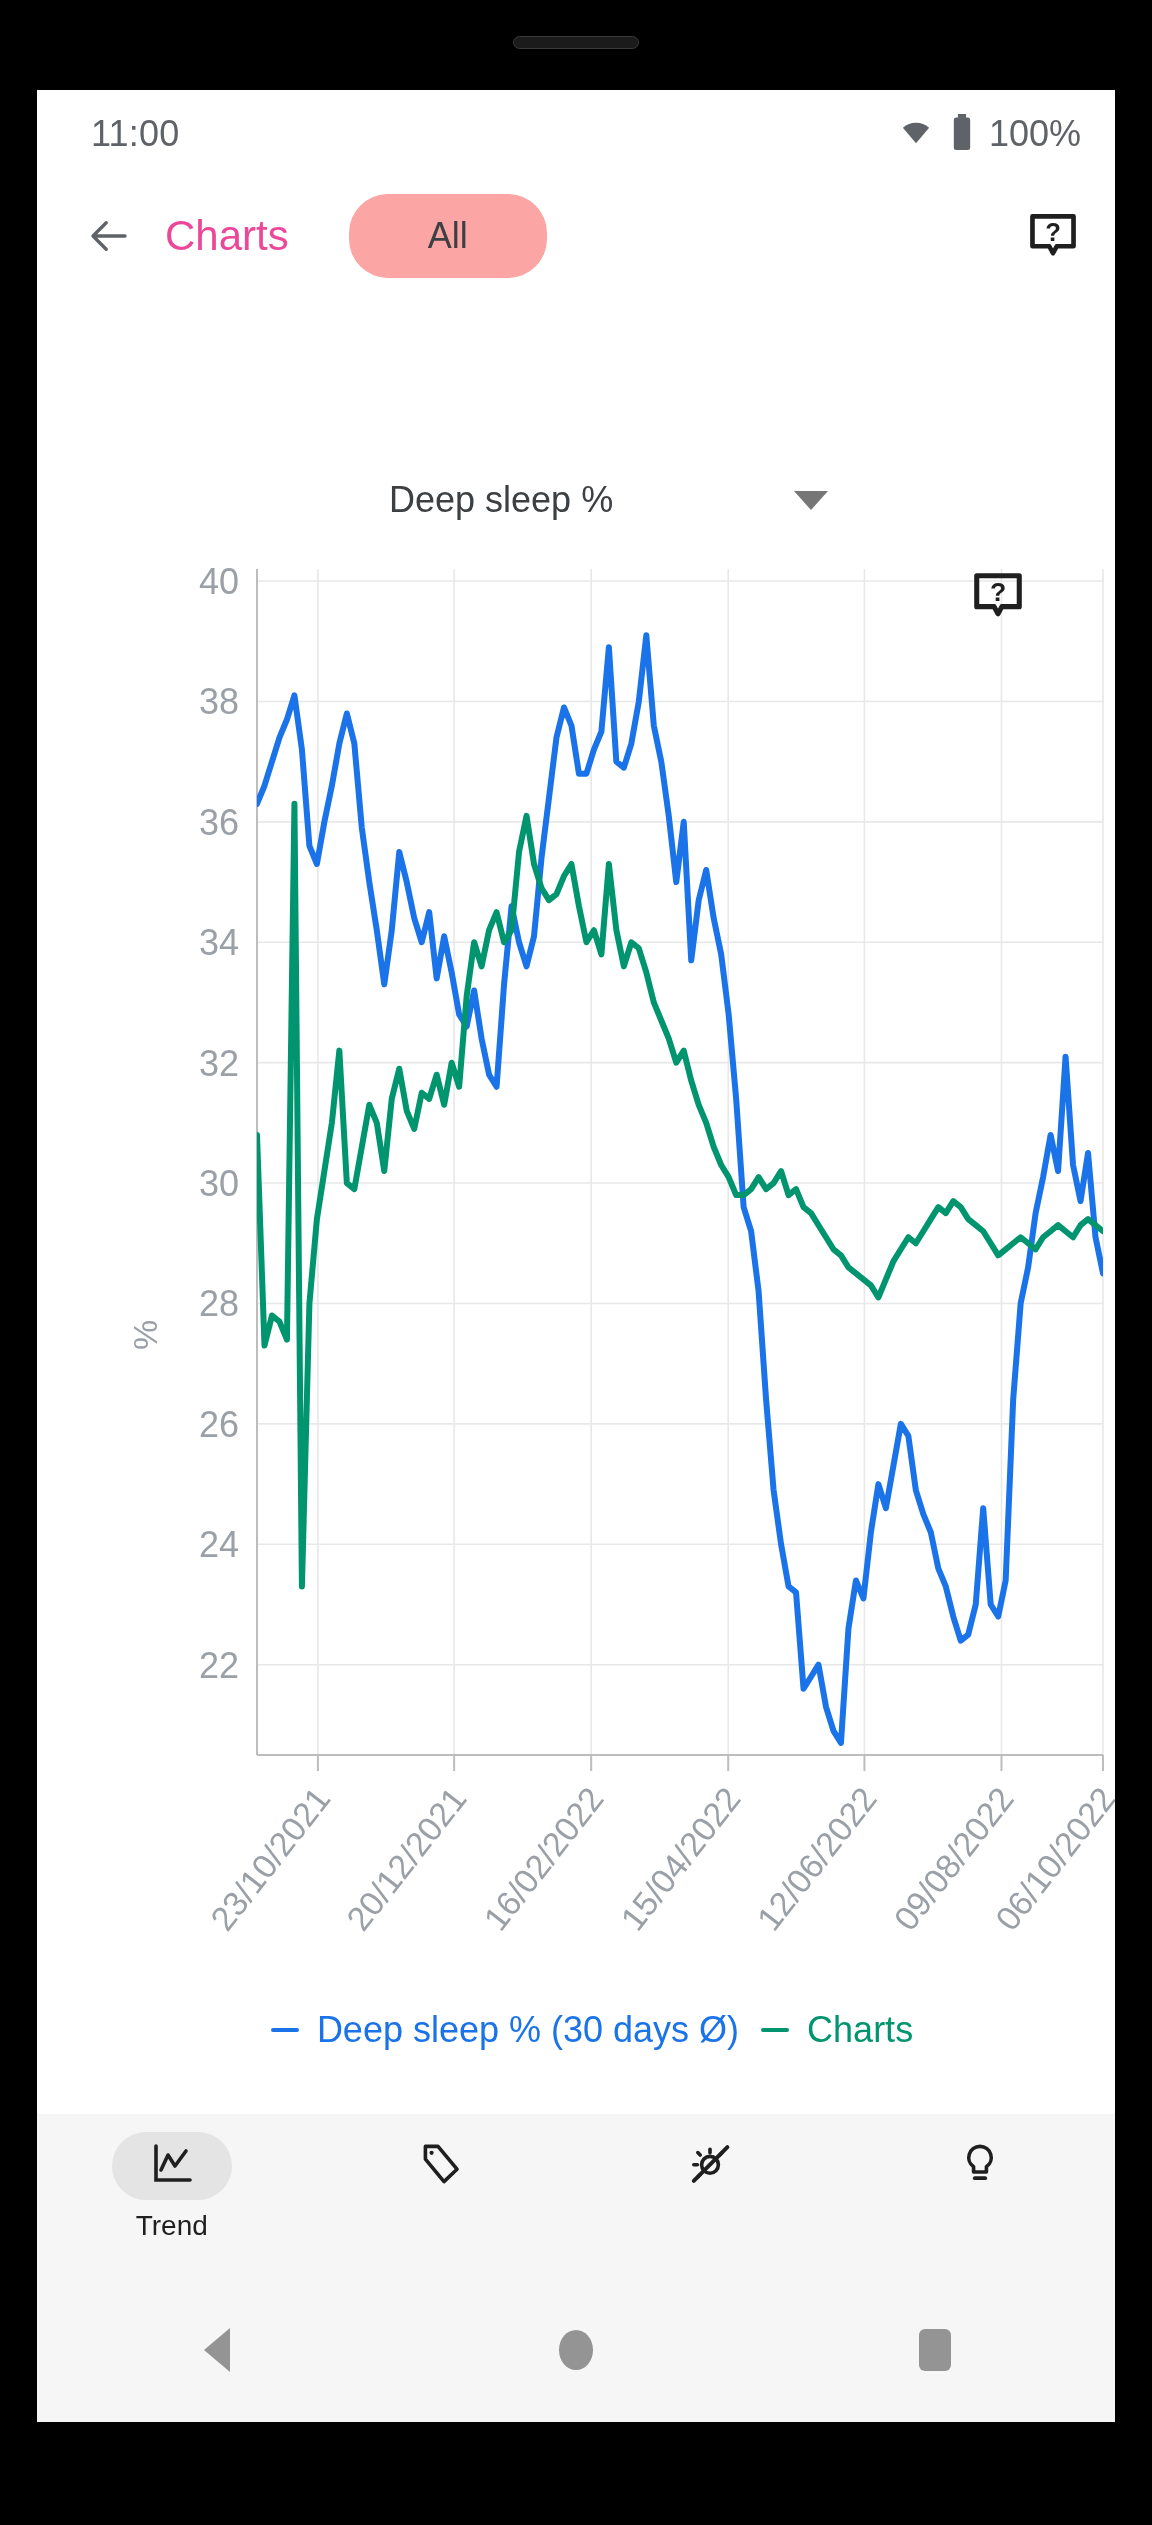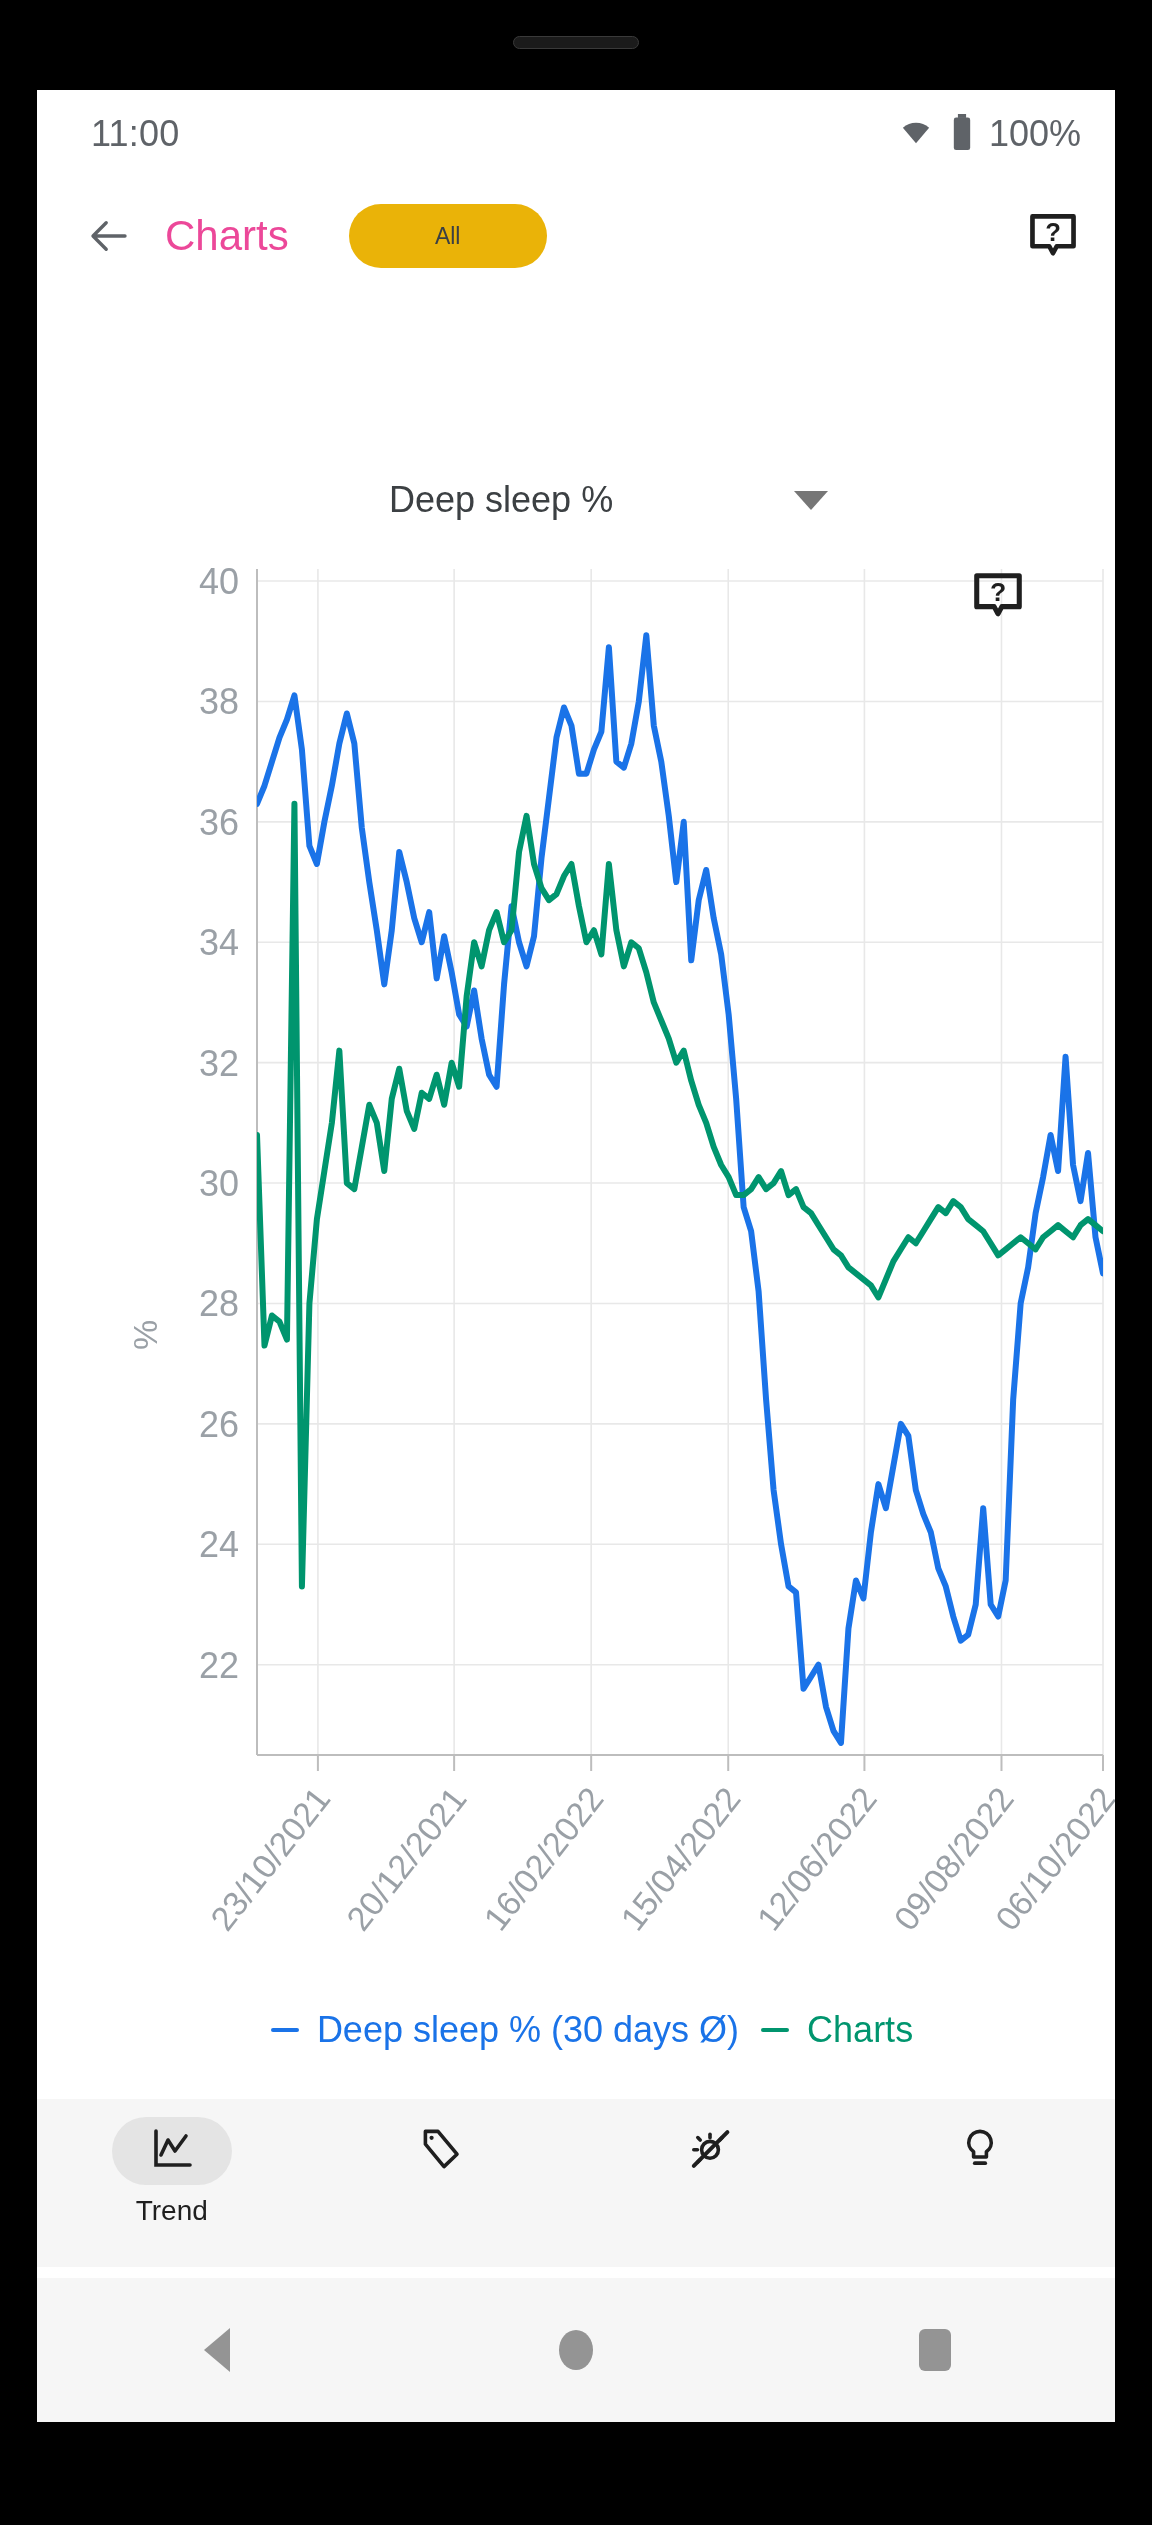--- a/index.html
+++ b/index.html
@@ -58,25 +58,25 @@
     display: flex; align-items: center; justify-content: center;
     flex: 0 0 auto;
   }
   #app-title {
     font-size: 42px; color: #ec4899;
     margin-left: 28px; white-space: nowrap;
     flex: 0 0 auto;
   }
   #segmented { display: flex; gap: 20px; margin-left: 60px; flex: 0 0 auto; }
   .pill {
-    height: 64px; min-width: 198px;
+    height: 84px; min-width: 198px;
     border-radius: 39px;
-    background: #eab308;
-    display: flex; align-items: center; justify-content: center;
-    font-size: 23px; color: #3c4043;
+    background: #fca5a5;
+    display: flex; align-items: center; justify-content: center;
+    font-size: 36px; color: #3c4043;
     padding: 0 26px;
   }
   #help-bar-button {
     margin-left: auto;
     width: 64px; height: 64px;
     display: flex; align-items: center; justify-content: center;
     flex: 0 0 auto;
   }
 
   
@@ -115,21 +115,21 @@
     width: 1078px; height: 70px;
     display: flex; align-items: center; justify-content: center;
     gap: 22px;
   }
   .legend-entry { display: flex; align-items: center; gap: 18px; }
   .legend-dash { width: 28px; height: 4px; border-radius: 2px; }
   .legend-text { font-size: 36px; }
 
   
   #bottom-nav {
-    position: absolute; left: 0; bottom: 155px;
+    position: absolute; left: 0; bottom: 140px;
     width: 1078px; height: 168px;
     background: #f6f6f6;
     display: flex; align-items: flex-start;
   }
   .nav-item {
     flex: 1 1 0;
     height: 100%;
     display: flex; flex-direction: column;
     align-items: center; justify-content: flex-start;
     padding-top: 18px;

